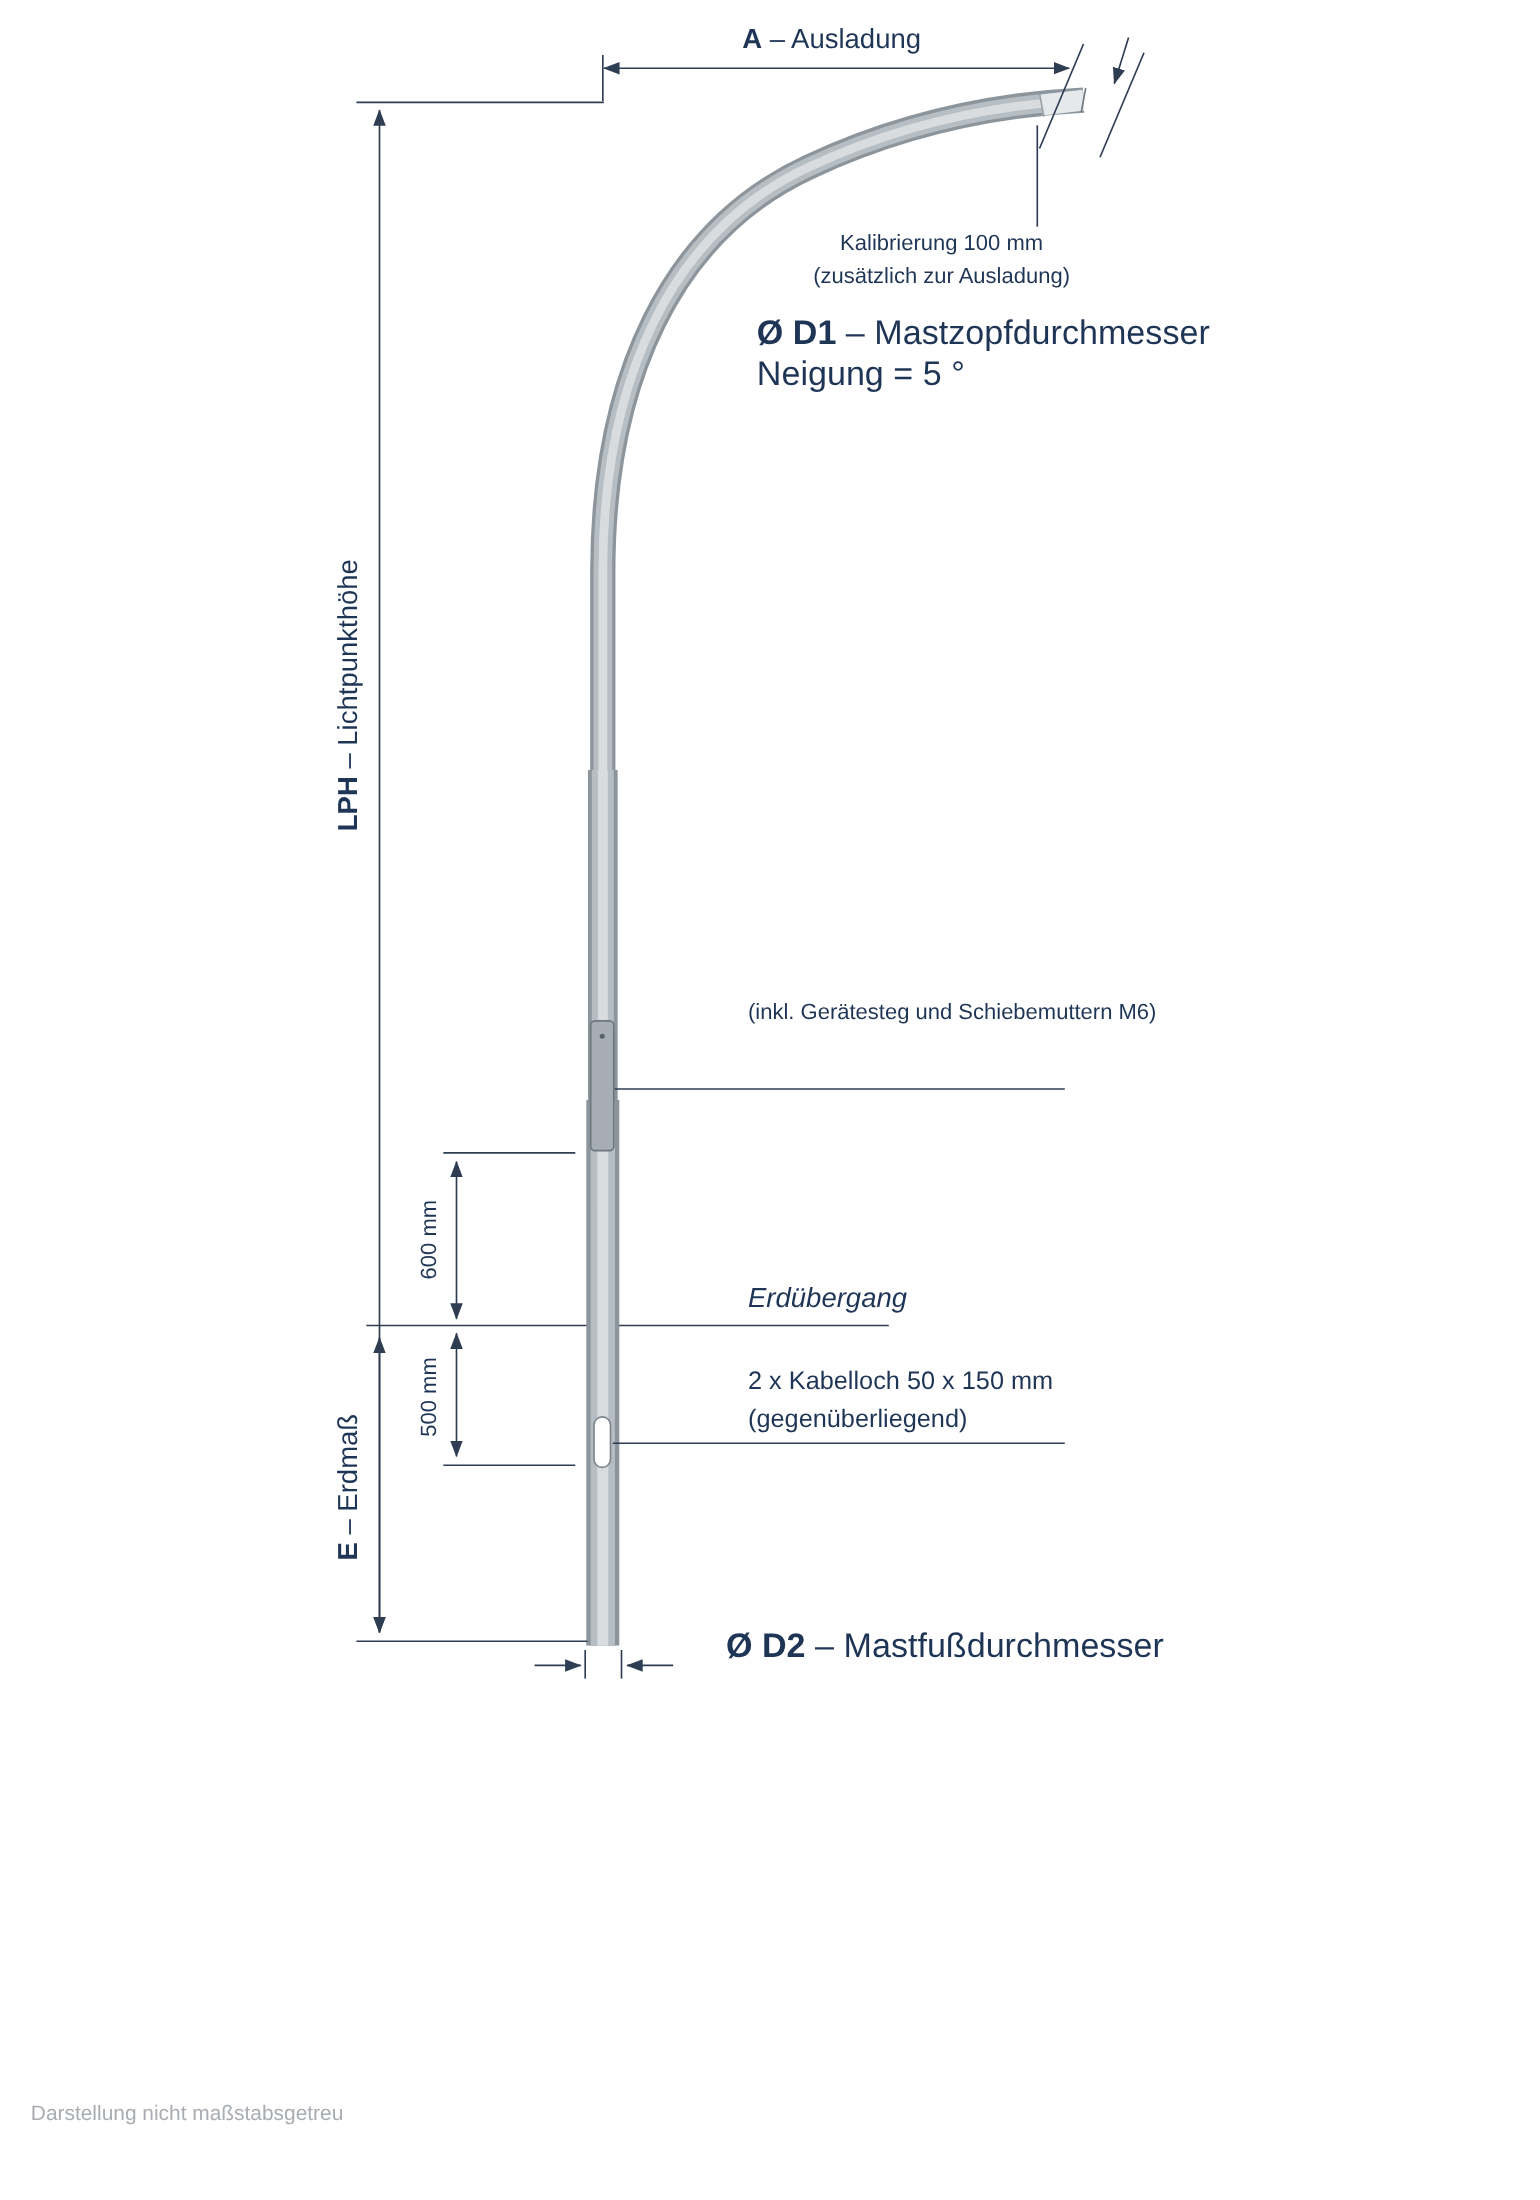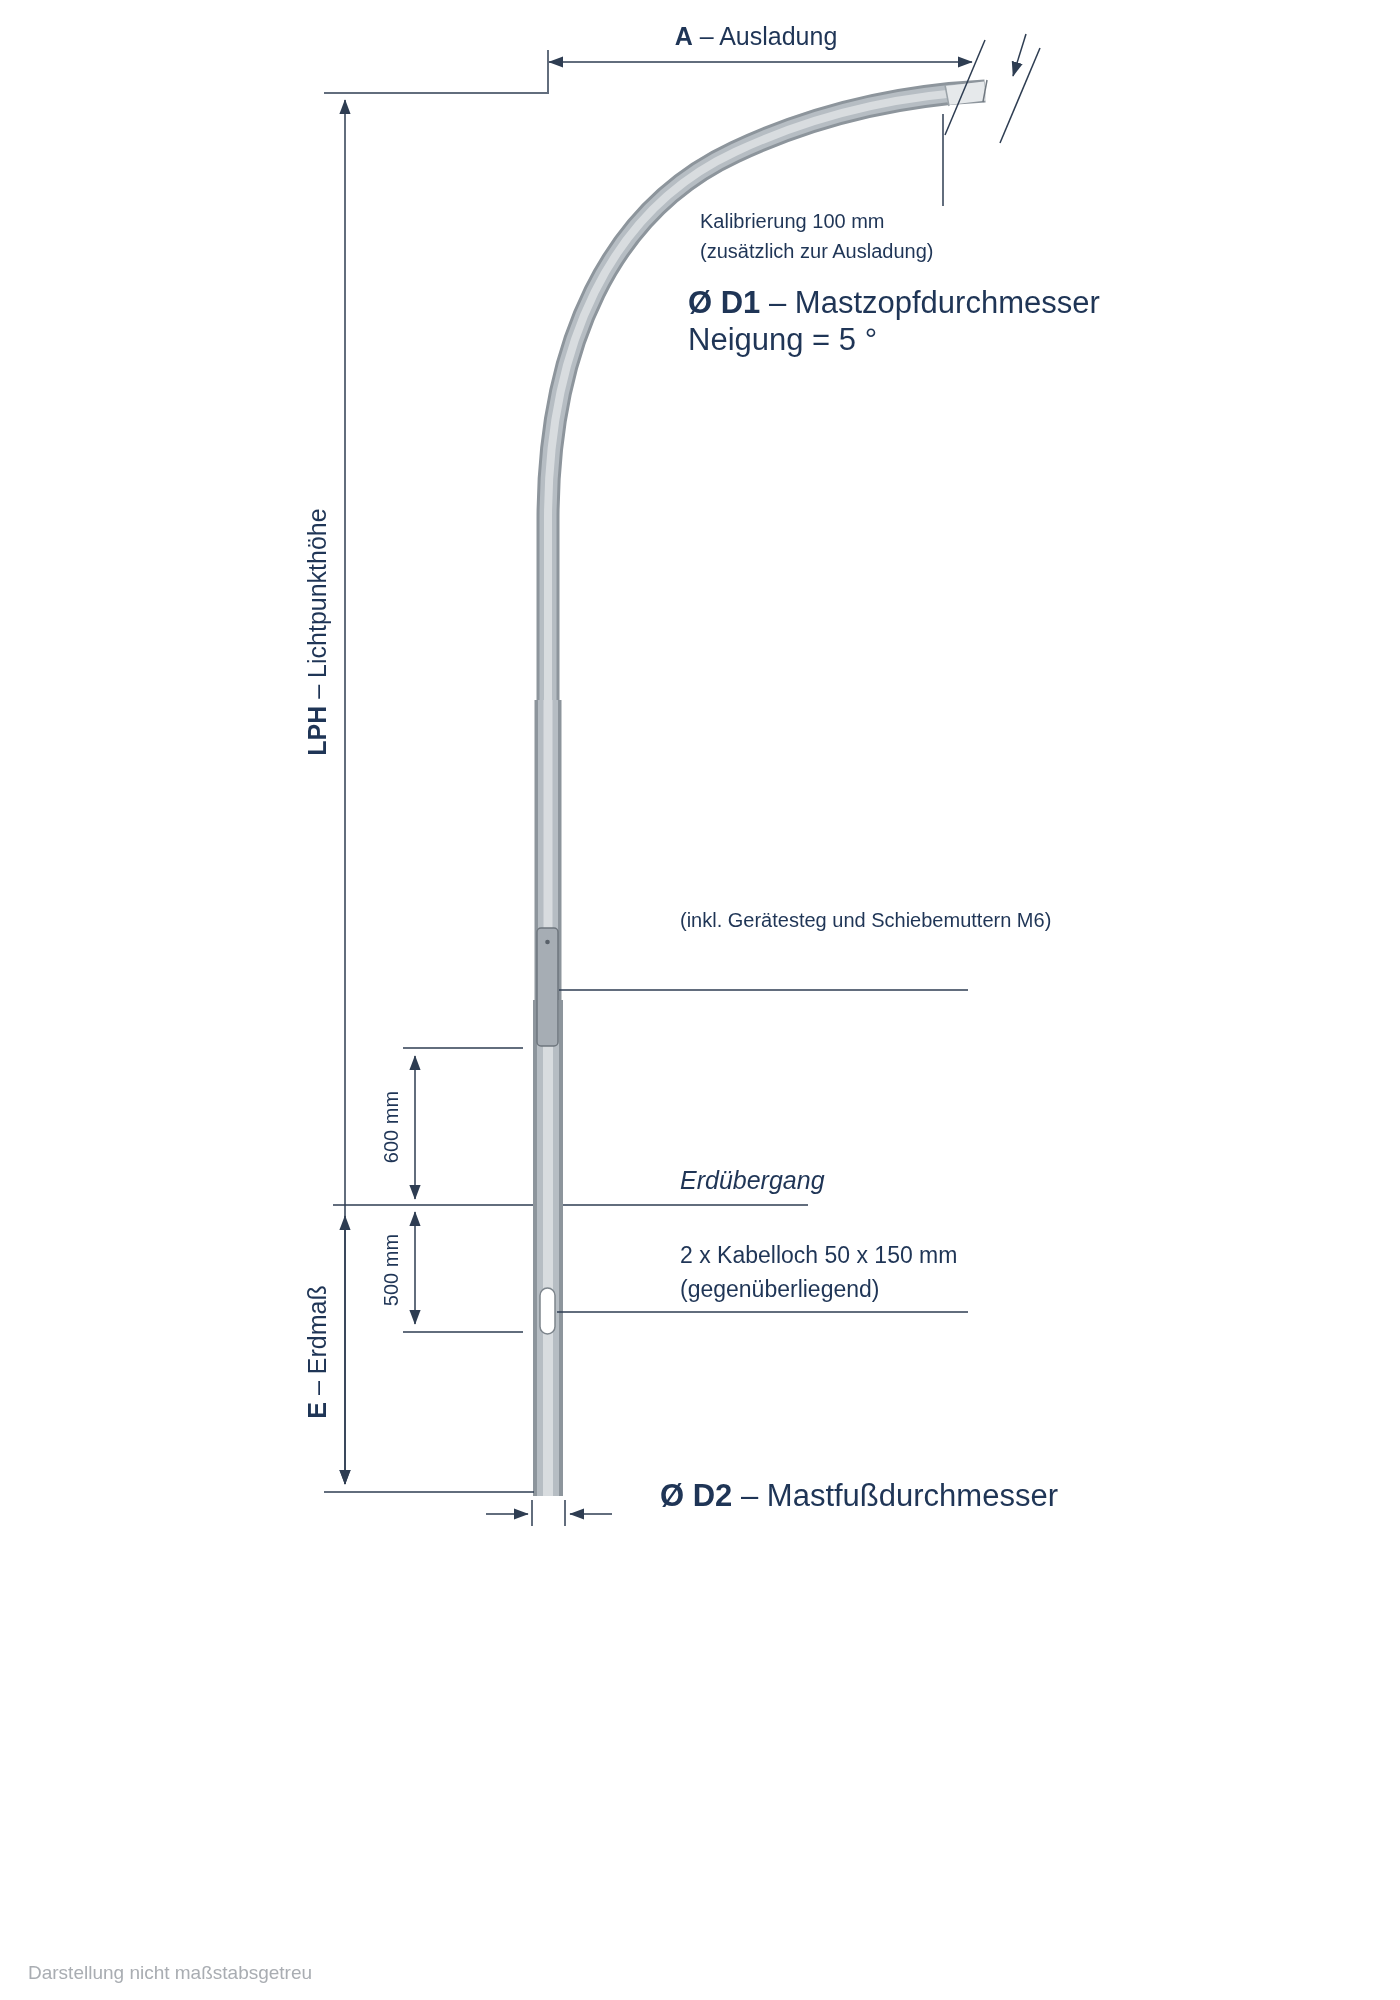--- a/index.html
+++ b/index.html
@@ -19,21 +19,21 @@
   svg.diagram{position:absolute;left:0;top:0;}
   .lbl{position:absolute;white-space:nowrap;color:var(--ink);}
   .b{font-weight:700;}
   .vlabel{
     position:absolute;
     transform:translate(-50%,-50%) rotate(-90deg);
     white-space:nowrap;
     color:var(--ink);
   }
   .center{text-align:center;}
-  .right{text-align:left;}
+  .right{text-align:center;}
   .small{font-size:20px;}
   .italic{font-style:italic;}
   .footer-note{position:absolute;color:var(--muted);font-size:19px;}
 </style>
 </head>
 <body>
 
 <div class="canvas">
 
   <svg class="diagram" width="1400" height="2000" viewBox="0 0 1400 2000">
@@ -141,15 +141,15 @@
   </div>
 
   <div class="vlabel" style="left:317px;top:1352px;font-size:25px;">
     <span class="b">E</span><span> – Erdmaß</span>
   </div>
 
   <div class="lbl" style="left:660px;top:1478px;font-size:31px;">
     <span class="b">Ø D2</span><span> – Mastfußdurchmesser</span>
   </div>
 
-  <div class="footer-note" style="left:28px;top:1962px;">Darstellung nicht maßstabsgetreu</div>
+  <div class="footer-note" style="left:28px;top:1911px;">Darstellung nicht maßstabsgetreu</div>
 
 </div>
 
 </body></html>

